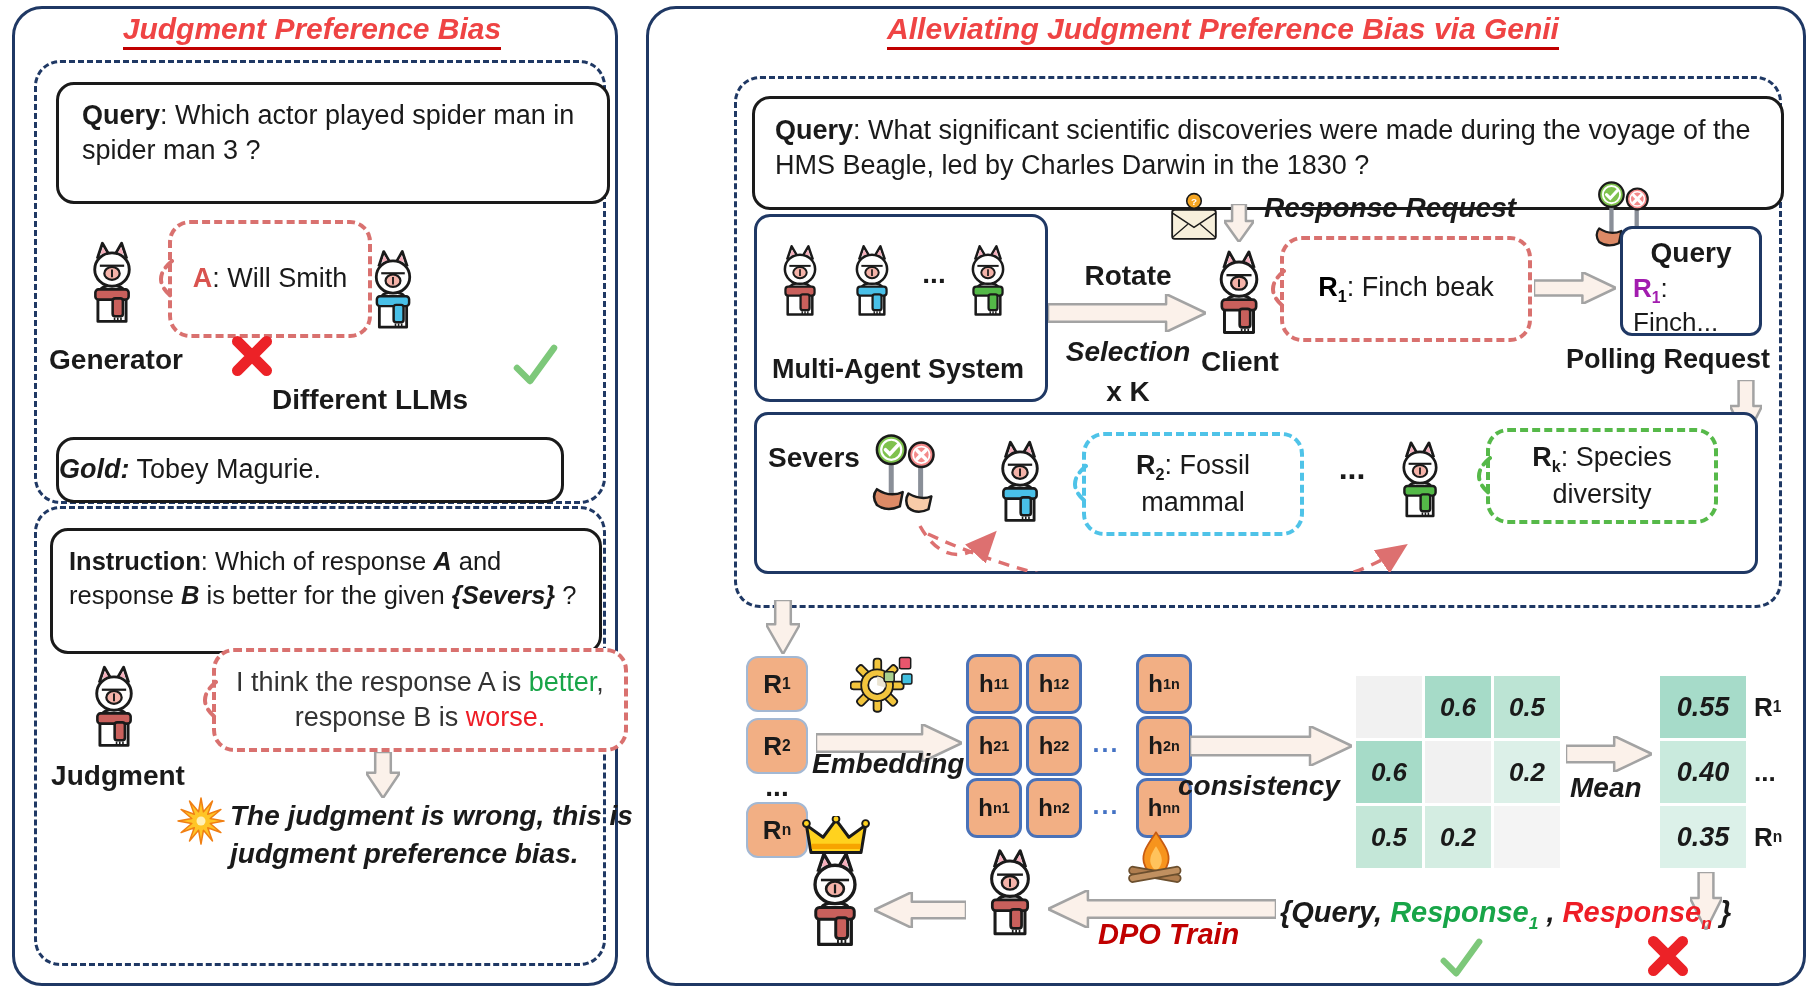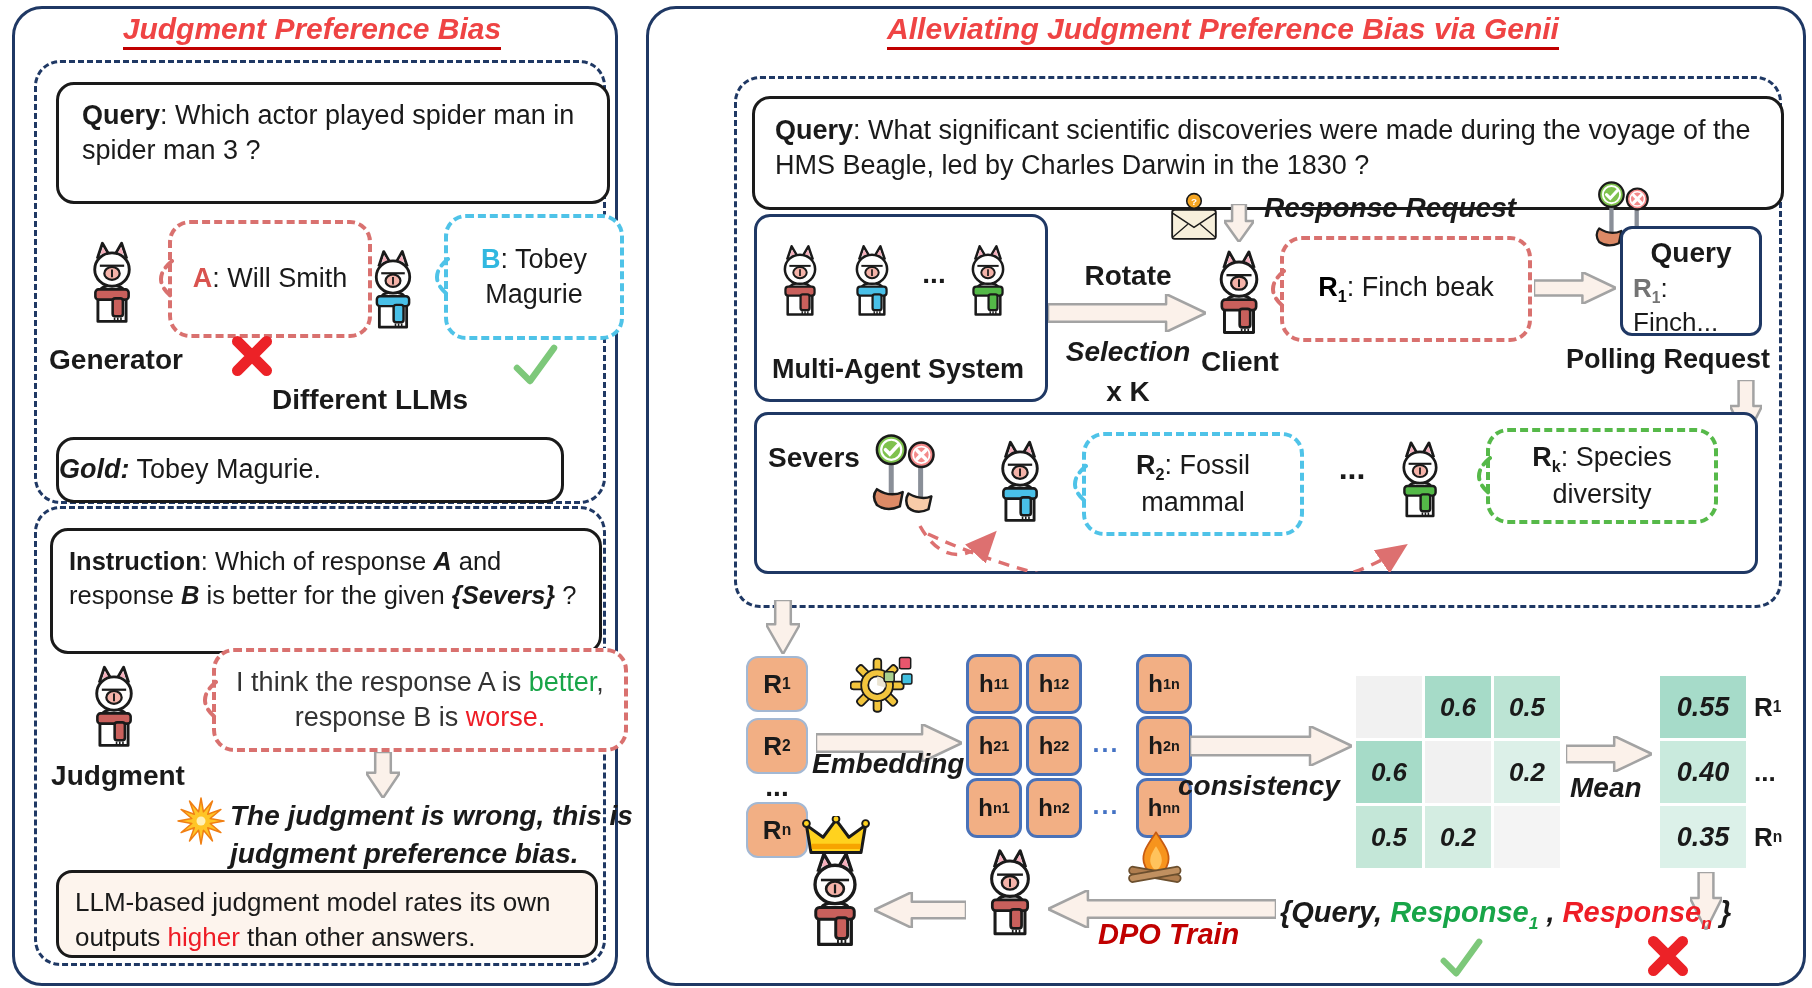--- a/index.html
+++ b/index.html
@@ -85,26 +85,20 @@
 <path d="M59 19 L64 10 L68 21 Z" fill="#F6AEBB"></path>
 <path d="M28 126 V90 Q28 72 44 70 H56 Q72 72 72 90 V126 Z" fill="#fff" stroke="#1a1a1a" stroke-width="4.5" stroke-linejoin="round"></path>
 <ellipse cx="50" cy="45" rx="27" ry="26" fill="#fff" stroke="#1a1a1a" stroke-width="4.5"></ellipse>
 <path d="M31 39 H69" stroke="#1a1a1a" stroke-width="3.5"></path>
 <ellipse cx="50" cy="51" rx="12" ry="10" fill="#F5B3A9" stroke="#1a1a1a" stroke-width="3.5"></ellipse>
 <path d="M50 45 V57" stroke="#1a1a1a" stroke-width="3"></path>
 <rect x="24" y="76" width="52" height="16" rx="5" fill="#49C0E8" stroke="#1a1a1a" stroke-width="4"></rect>
 <rect x="51" y="90" width="16" height="28" rx="4" fill="#49C0E8" stroke="#1a1a1a" stroke-width="4"></rect>
 <path d="M54 120 v5 M59 120 v5 M64 120 v5" stroke="#1a1a1a" stroke-width="2.5"></path>
       </svg></div>
-  <div class="abs bub cyan" style="left:444px;top:214px;width:152px;height:118px;padding:0 10px">
-    <span class="tail"><svg width="26" height="40" viewBox="0 0 26 40">
-          <path d="M24 2 Q2 20 24 38" fill="none" stroke="#4FC3E8" stroke-width="4" stroke-dasharray="9 7" stroke-linecap="round"></path>
-        </svg></span>
-    <span><b style="color:#31B8E0">B</b><span>: Tobey Magurie</span></span>
-  </div>
   <div class="abs" style="left:506px;top:340px;width:58px;height:50px"><svg viewBox="0 0 100 100" width="100%" height="100%">
         <path d="M14 56 L40 82 L88 16" fill="none" stroke="#7DC87A" stroke-width="13" stroke-linecap="round" stroke-linejoin="round"></path>
       </svg></div>
 
   <div class="abs lbl" style="left:250px;top:384px;width:240px;text-align:center">Different LLMs</div>
 
   <div class="abs solidbox txt" style="left:56px;top:437px;width:502px;height:36px;padding:12px 0">
     <b class="ital">Gold:</b><span> Tobey  Magurie.</span>
   </div>
 
@@ -141,23 +135,20 @@
         <polygon points="9.2,0.0 9.2,20.7 0.0,20.7 17.0,46.0 34.0,20.7 24.8,20.7 24.8,0.0" fill="#FBF1EA" stroke="#A3A3A3" stroke-width="2.5" stroke-linejoin="round"></polygon>
       </svg></div>
 
   <div class="abs" style="left:176px;top:796px;width:50px;height:50px"><svg viewBox="0 0 100 100" width="100%" height="100%">
         <polygon points="50.0,4.0 54.9,31.6 73.0,10.2 63.4,36.6 89.8,27.0 68.4,45.1 96.0,50.0 68.4,54.9 89.8,73.0 63.4,63.4 73.0,89.8 54.9,68.4 50.0,96.0 45.1,68.4 27.0,89.8 36.6,63.4 10.2,73.0 31.6,54.9 4.0,50.0 31.6,45.1 10.2,27.0 36.6,36.6 27.0,10.2 45.1,31.6" fill="#FFC527" stroke="#F07F13" stroke-width="3" stroke-linejoin="round"></polygon>
         <circle cx="50" cy="50" r="9" fill="#FFF1B8"></circle>
       </svg></div>
   <div class="abs ital" style="left:230px;top:800px;font-size:28px;font-weight:600">The judgment is wrong, this is</div>
   <div class="abs ital" style="left:230px;top:838px;font-size:28px;font-weight:bold">judgment preference bias.</div>
 
-  <div class="abs solidbox" style="left:56px;top:870px;width:504px;height:58px;padding:12px 16px;background:#FDF4ED;font-size:26px;line-height:1.35;border-radius:16px">
-    <span>LLM-based judgment model rates its own outputs </span><span style="color:#EE1C25">higher</span><span> than other answers.</span>
-  </div>
 
   <div class="abs panel" style="left:646px;top:6px;width:1154px;height:974px"></div>
   <div class="abs ttl" style="left:646px;top:12px;width:1154px"><span>Alleviating Judgment Preference Bias via Genii</span></div>
 
   <div class="abs dashbox" style="left:734px;top:76px;width:1042px;height:526px"></div>
 
   <div class="abs solidbox txt" style="left:752px;top:96px;width:986px;height:80px;padding:14px 20px">
     <b>Query</b><span>: What significant scientific discoveries were made during the voyage of the HMS Beagle, led by Charles Darwin in the 1830 ?</span>
   </div>
 
@@ -259,21 +250,21 @@
 <circle cx="38" cy="27" r="14" fill="none" stroke="#fff" stroke-width="3"></circle>
 <path d="M30 27 l6 6 l12 -13" stroke="#fff" stroke-width="5" fill="none" stroke-linecap="round"></path>
 <circle cx="80" cy="34" r="17" fill="#F48A8A" stroke="#1a1a1a" stroke-width="3.5"></circle>
 <circle cx="80" cy="34" r="11.5" fill="none" stroke="#fff" stroke-width="2.5"></circle>
 <path d="M74 28 l12 12 M86 28 l-12 12" stroke="#fff" stroke-width="5" stroke-linecap="round"></path>
 <path d="M18 82 q-8 10 0 22 q14 10 32 2 l4 -20 q-18 8 -36 -4 z" fill="#DD8A66" stroke="#1a1a1a" stroke-width="3.5" stroke-linejoin="round"></path>
 <path d="M62 88 q-6 10 0 20 q12 10 28 2 l4 -18 q-14 6 -32 -4 z" fill="#F8CBA8" stroke="#1a1a1a" stroke-width="3.5" stroke-linejoin="round"></path>
       </svg></div>
   <div class="abs navybox" style="left:1620px;top:226px;width:136px;height:104px;border-radius:12px">
     <div class="lbl" style="text-align:center;margin-top:8px;font-size:28px">Query</div>
-    <div style="font-size:26px;margin:4px 0 0 10px"><b style="color:#737373"><span>R</span><sub>1</sub></b><span>: Finch...</span></div>
+    <div style="font-size:26px;margin:4px 0 0 10px"><b style="color:#a21caf"><span>R</span><sub>1</sub></b><span>: Finch...</span></div>
   </div>
   <div class="abs lbl" style="left:1544px;top:344px;width:226px;text-align:right;font-size:27px">Polling Request</div>
   <div class="abs" style="left:1730px;top:380px;width:32px;height:58px"><svg width="32" height="58" viewBox="0 0 32 58">
         <polygon points="8.6,0.0 8.6,26.1 0.0,26.1 16.0,58.0 32.0,26.1 23.4,26.1 23.4,0.0" fill="#FBF1EA" stroke="#A3A3A3" stroke-width="2.5" stroke-linejoin="round"></polygon>
       </svg></div>
 
   <div class="abs navybox" style="left:754px;top:412px;width:998px;height:156px"></div>
   <div class="abs" style="left:754px;top:412px;width:1004px;height:160px"><svg width="1004" height="160" viewBox="0 0 1004 160">
 <defs>
           <marker id="rah" markerWidth="10" markerHeight="10" refX="7" refY="4" orient="auto">

